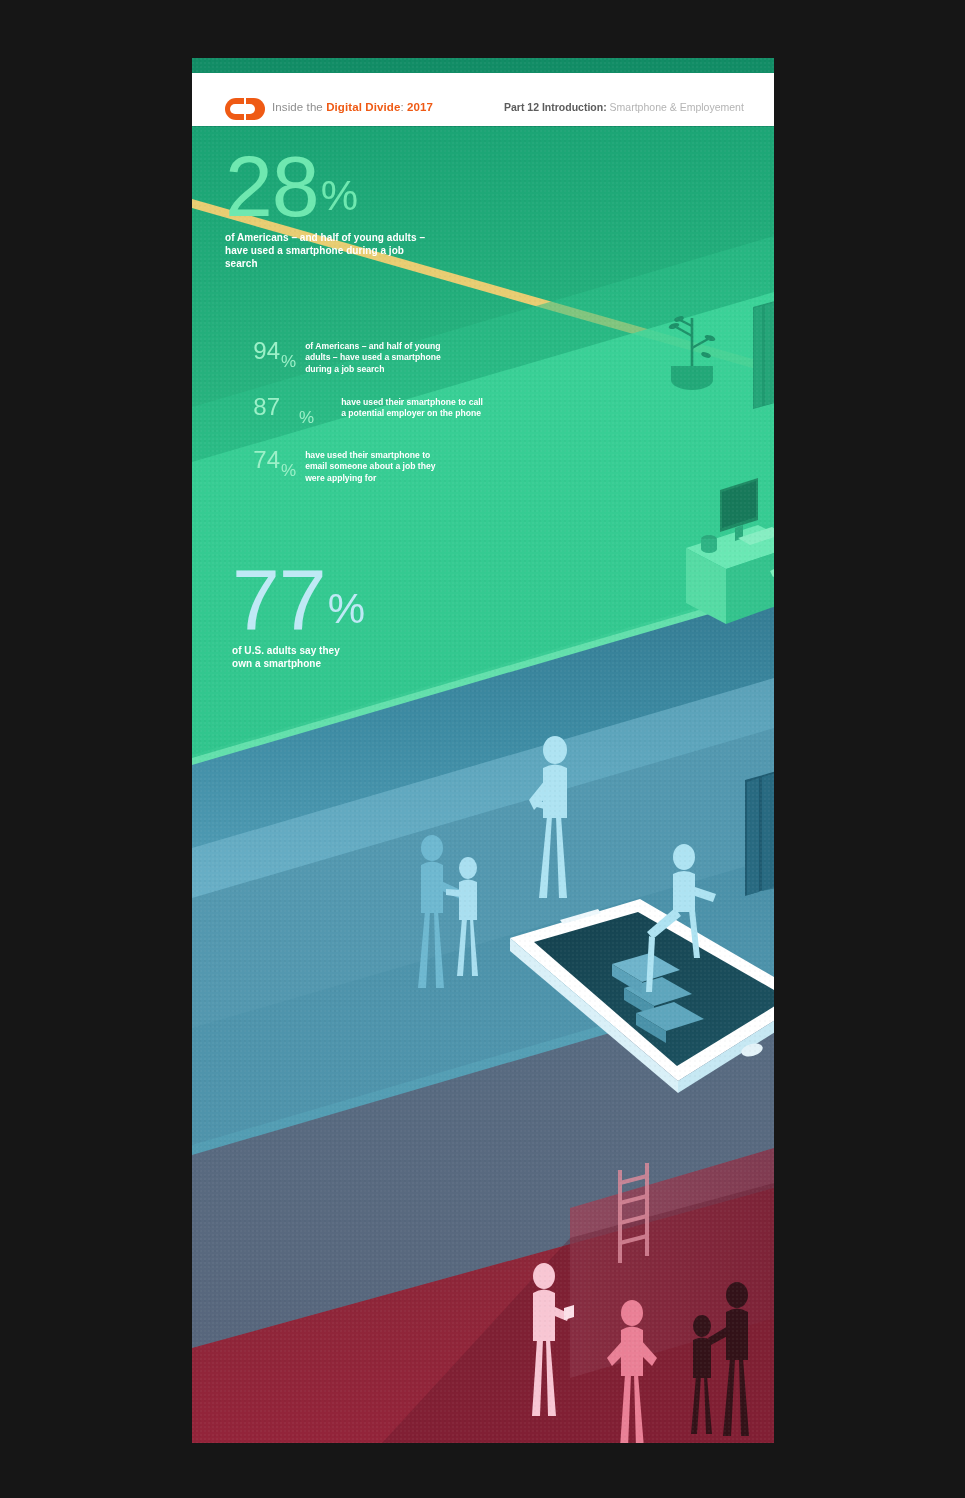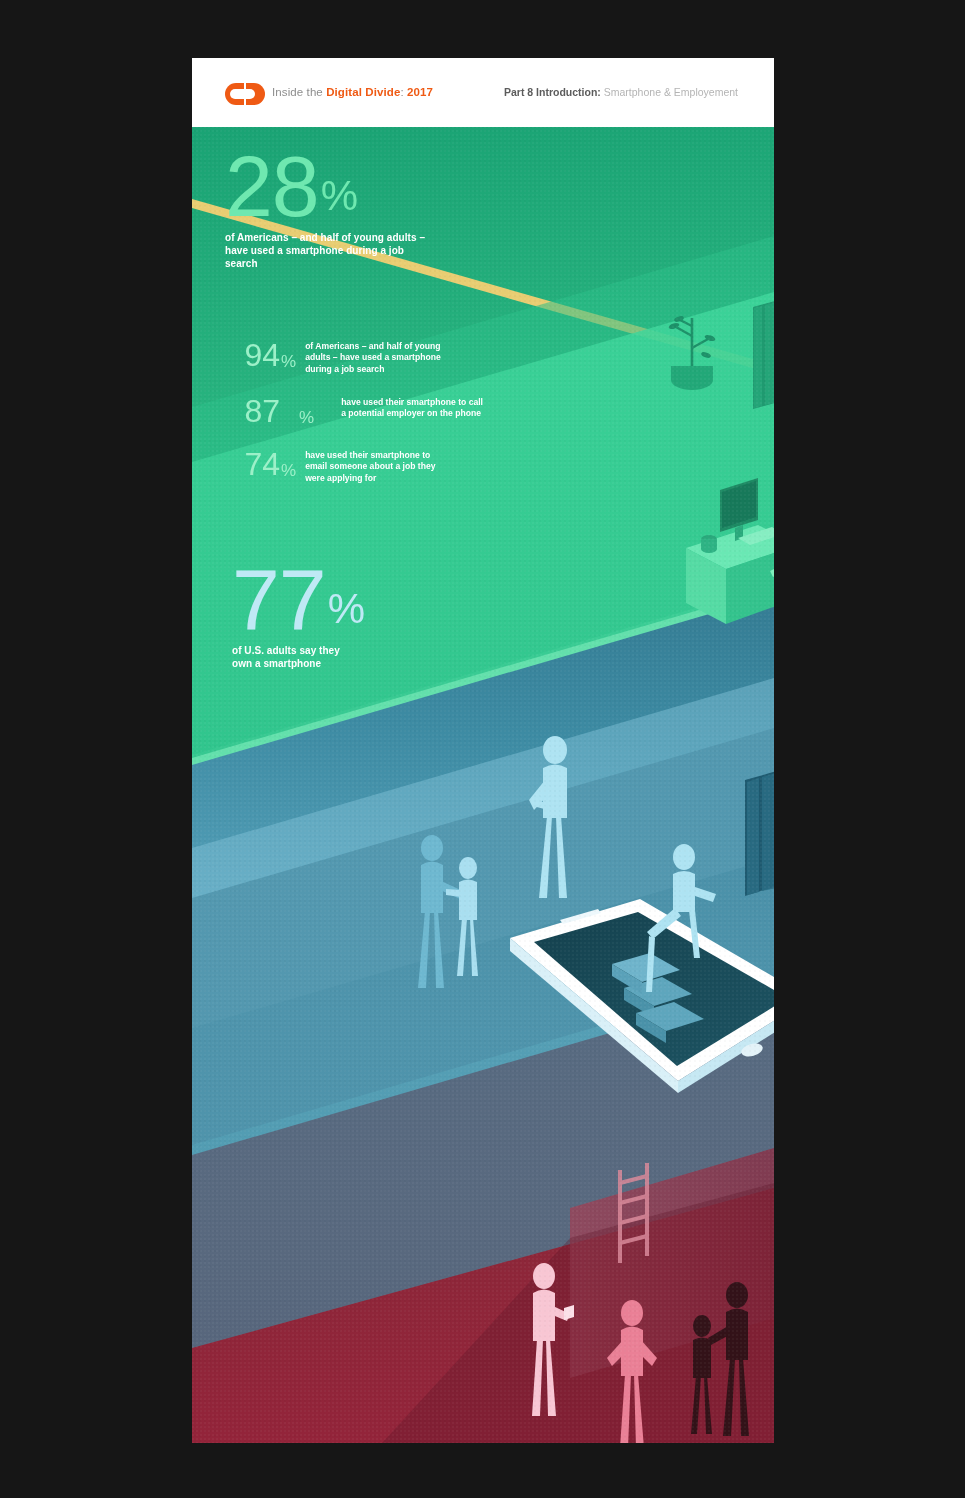--- a/index.html
+++ b/index.html
@@ -26,23 +26,23 @@
     top: 58px;
     width: 582px;
     height: 1385px;
     overflow: hidden;
     background: #128d66;
   }
 
   
   #header {
     position: absolute;
-    left: 0; top: 0;
+    left: 0; top: 15px;
     width: 582px;
-    height: 69px;
+    height: 53px;
     background: #ffffff;
     z-index: 60;
   }
   #header-inner {
     position: absolute;
     left: 0; top: 0; right: 0; bottom: 0;
     display: flex;
     align-items: center;
   }
   #logo-mark {
@@ -240,21 +240,21 @@
   #stat-23 { left: 33px; top: 1000px; }
   #stat-23 .num, #stat-23 .pct { color: #f4b6c6; }
 
   
   .substat {
     position: absolute;
     display: flex;
     align-items: flex-start;
   }
   .substat .snum {
-    font-size: 32px;
+    font-size: 24px;
     font-weight: 300;
     color: #9cf0c8;
     line-height: 1;
     white-space: nowrap;
     width: 72px;
     text-align: right;
   }
   .substat .spct {
     font-size: 17px;
     font-weight: 300;
@@ -612,19 +612,19 @@
     <div id="header">
       <div id="header-inner">
         <div id="logo-mark">
           <span class="logo-left"></span>
           <span class="logo-right"></span>
         </div>
         <div id="header-title">
           <span>Inside the </span><span class="brand">Digital Divide</span><span>: </span><span class="year">2017</span>
         </div>
         <div id="header-section">
-          <span class="part">Part 8 Introduction</span><span class="part">: </span><span>Smartphone &amp; Employement</span>
+          <span class="part">Part 12 Introduction</span><span class="part">: </span><span>Smartphone &amp; Employement</span>
         </div>
       </div>
     </div>
 
   </div>
 </div>
 
 </body></html>

